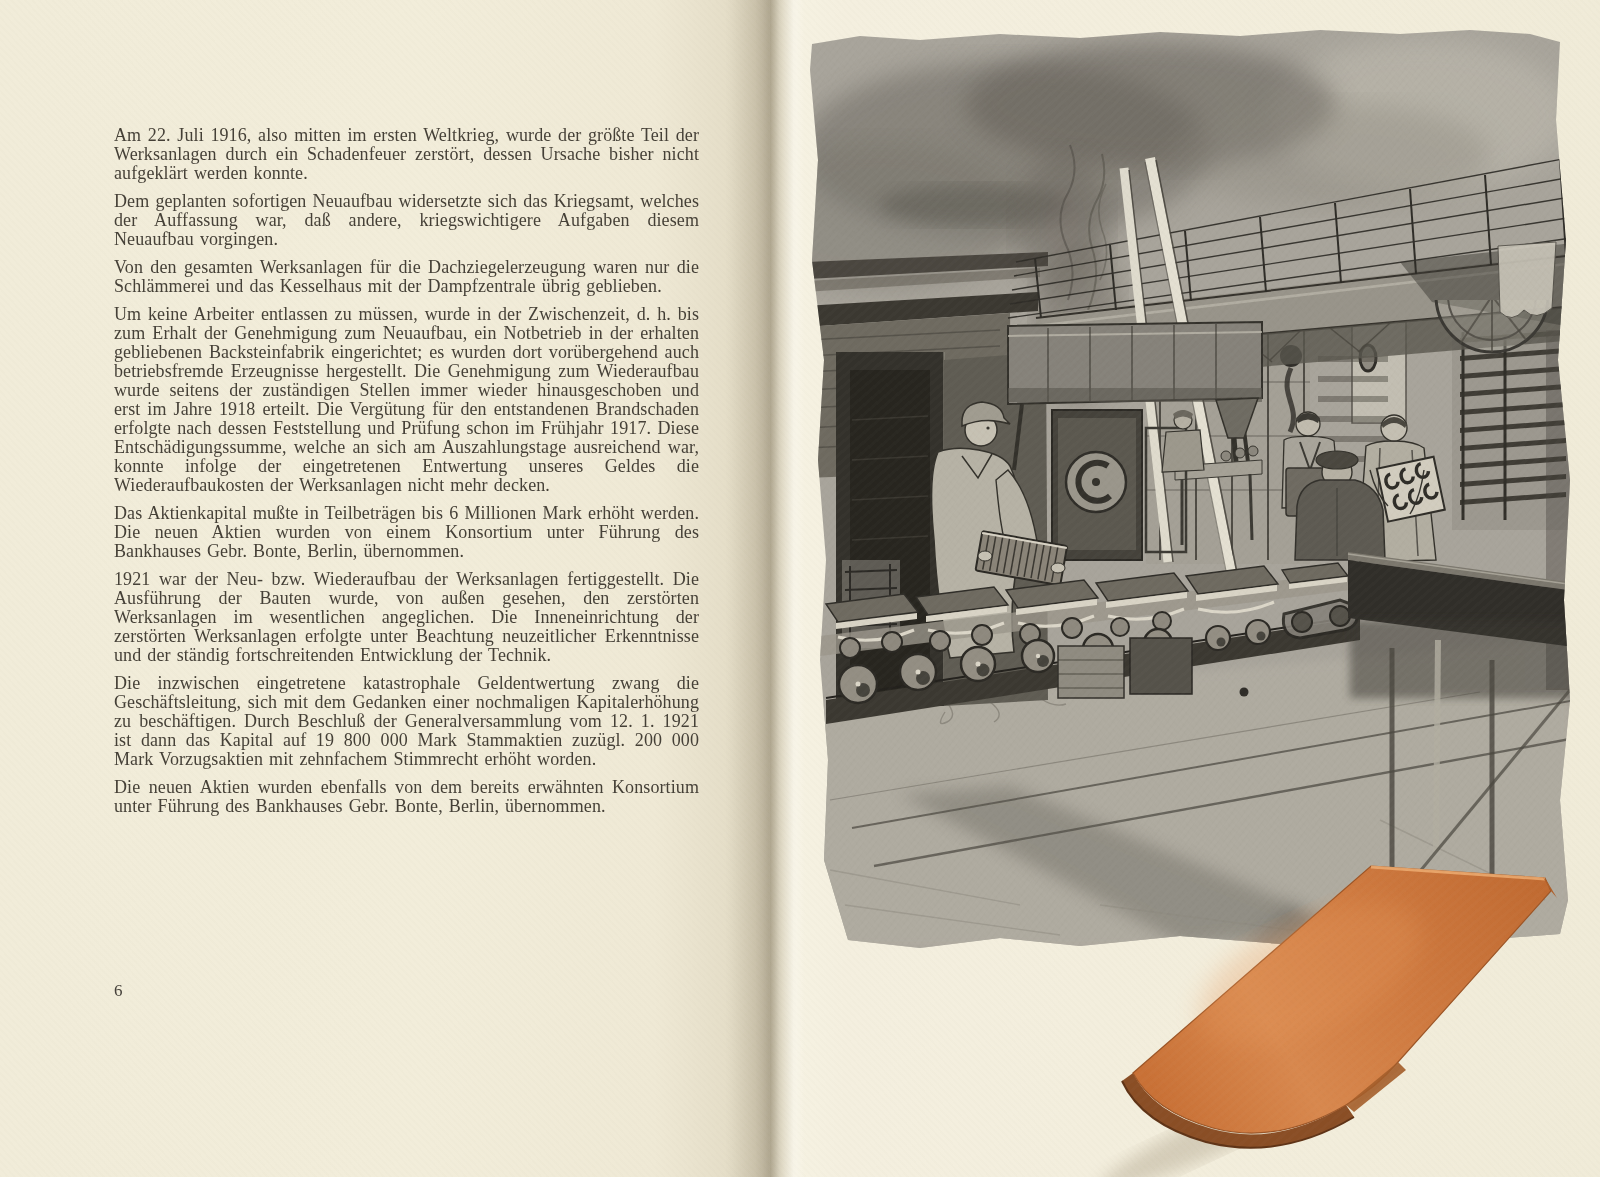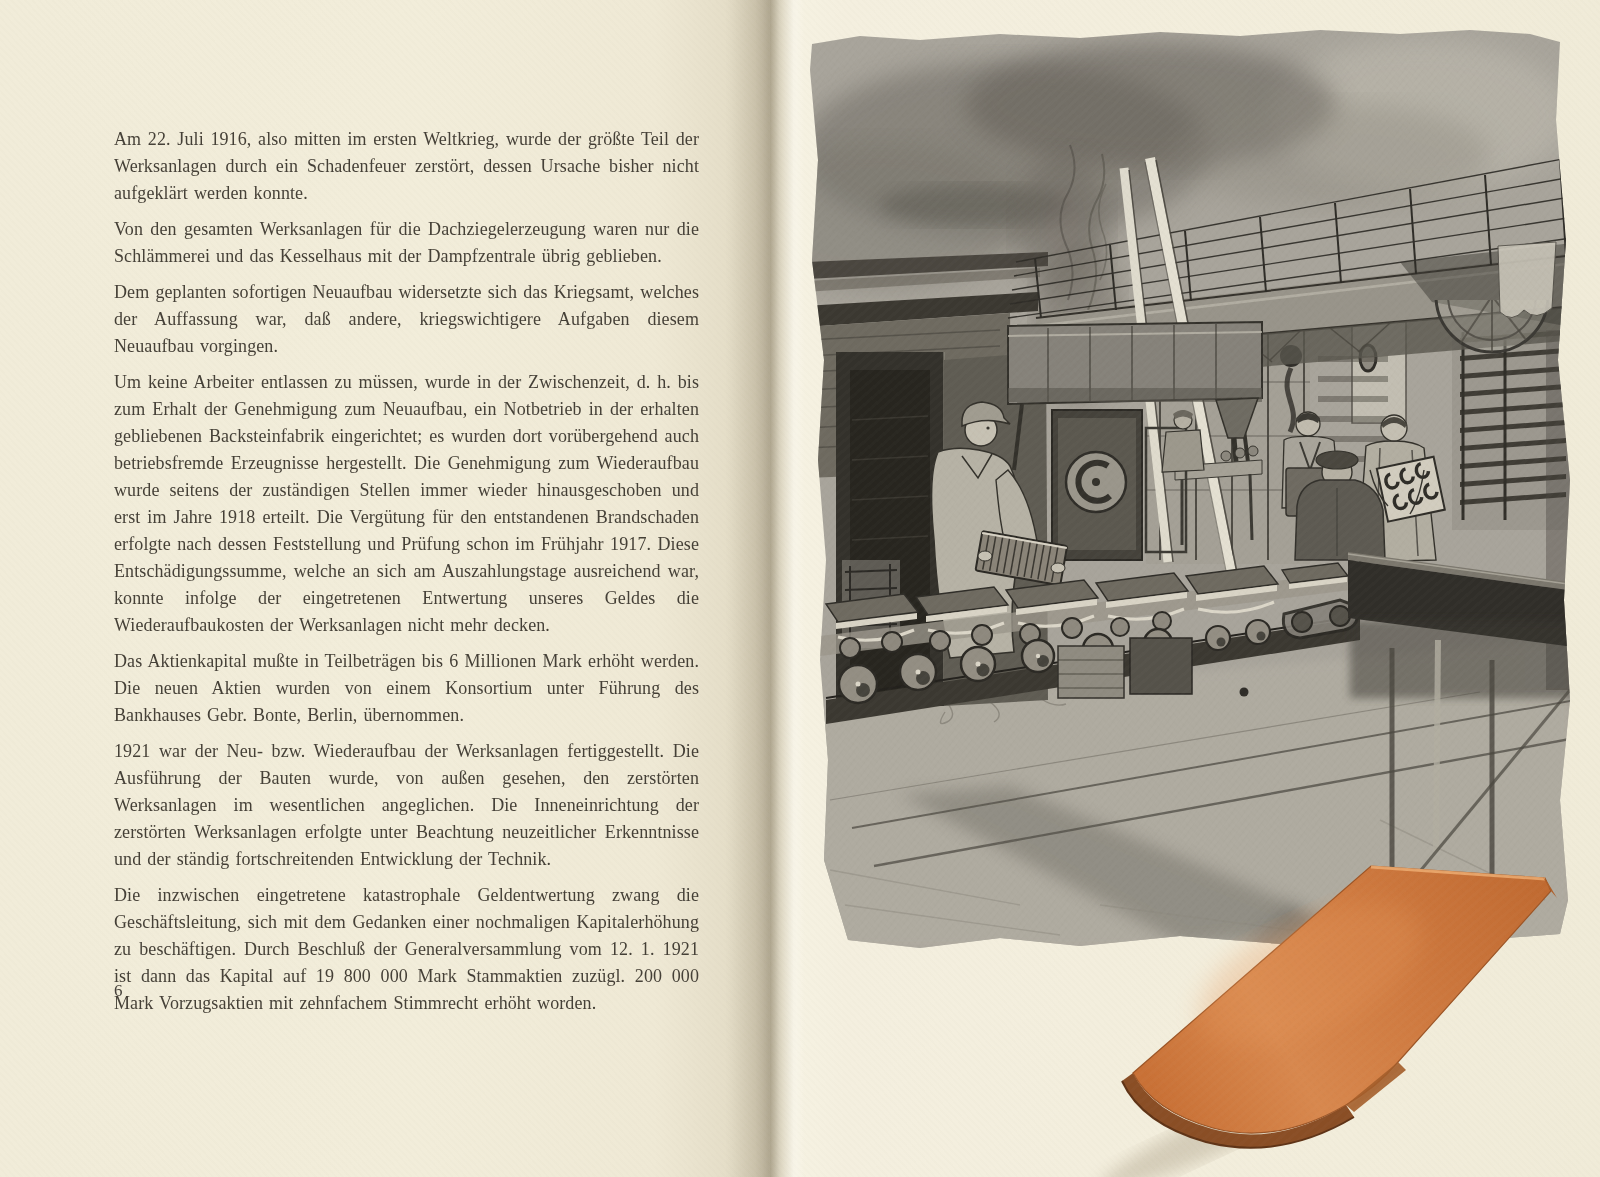--- a/index.html
+++ b/index.html
@@ -9,42 +9,43 @@
   .page-left{left:0;width:770px;
     background:linear-gradient(90deg,#f1ecd9 0%,#f2edda 55%,#efe9d5 85%,#e4ddc7 95%,#d7cfb8 99%,#cfc7af 100%);}
   .page-right{left:770px;width:830px;
     background:linear-gradient(90deg,#c9c1a9 0%,#e6e0cc 1.1%,#f6f2e2 3.2%,#f4efdf 9%,#f2eddb 70%,#f0ebd8 100%);}
   .page::after{content:"";position:absolute;inset:0;pointer-events:none;opacity:.5;
     background:
      repeating-linear-gradient(47deg, rgba(120,105,70,.025) 0 2px, rgba(0,0,0,0) 2px 5px),
      repeating-linear-gradient(-41deg, rgba(255,255,255,.03) 0 3px, rgba(0,0,0,0) 3px 7px);}
   .text-block{position:absolute;left:114px;top:126px;width:585px;
     font-family:"Liberation Serif","DejaVu Serif",serif;
-    font-size:18px;line-height:27px;color:#443f36;
+    font-size:18px;line-height:19px;color:#443f36;
     text-align:justify;letter-spacing:.1px;word-spacing:.08em;}
   .text-block p{margin:0 0 9px 0;hyphens:auto;}
   .pageno{position:absolute;left:114px;top:981px;
     font-family:"Liberation Serif","DejaVu Serif",serif;
     font-size:17px;color:#45403a;}
   svg{position:absolute;left:0;top:0;display:block;}
 </style>
 </head>
 <body>
 
 <div class="spread">
 
   <div class="page page-left">
     <div class="text-block">
       <p>Am 22. Juli 1916, also mitten im ersten Weltkrieg, wurde der größte Teil der Werksanlagen durch ein Schadenfeuer zerstört, dessen Ursache bisher nicht aufgeklärt werden konnte.</p>
+      <p>Dem geplanten sofortigen Neuaufbau widersetzte sich das Kriegsamt, welches der Auffassung war, daß andere, kriegswichtigere Aufgaben diesem Neuaufbau vorgingen.</p>
       <p>Von den gesamten Werksanlagen für die Dachziegelerzeugung waren nur die Schlämmerei und das Kesselhaus mit der Dampfzentrale übrig geblieben.</p>
-      <p>Dem geplanten sofortigen Neuaufbau widersetzte sich das Kriegsamt, welches der Auffassung war, daß andere, kriegswichtigere Aufgaben diesem Neuaufbau vorgingen.</p>
       <p>Um keine Arbeiter entlassen zu müssen, wurde in der Zwischenzeit, d. h. bis zum Erhalt der Genehmigung zum Neuaufbau, ein Notbetrieb in der erhalten gebliebenen Backsteinfabrik eingerichtet; es wurden dort vorübergehend auch betriebsfremde Erzeugnisse hergestellt. Die Genehmigung zum Wiederaufbau wurde seitens der zuständigen Stellen immer wieder hinausgeschoben und erst im Jahre 1918 erteilt. Die Vergütung für den entstandenen Brandschaden erfolgte nach dessen Feststellung und Prüfung schon im Frühjahr 1917. Diese Entschädigungssumme, welche an sich am Auszahlungstage ausreichend war, konnte infolge der eingetretenen Entwertung unseres Geldes die Wiederaufbaukosten der Werksanlagen nicht mehr decken.</p>
       <p>Das Aktienkapital mußte in Teilbeträgen bis 6 Millionen Mark erhöht werden. Die neuen Aktien wurden von einem Konsortium unter Führung des Bankhauses Gebr. Bonte, Berlin, übernommen.</p>
       <p>1921 war der Neu- bzw. Wiederaufbau der Werksanlagen fertiggestellt. Die Ausführung der Bauten wurde, von außen gesehen, den zerstörten Werksanlagen im wesentlichen angeglichen. Die Inneneinrichtung der zerstörten Werksanlagen erfolgte unter Beachtung neuzeitlicher Erkenntnisse und der ständig fortschreitenden Entwicklung der Technik.</p>
       <p>Die inzwischen eingetretene katastrophale Geldentwertung zwang die Geschäftsleitung, sich mit dem Gedanken einer nochmaligen Kapitalerhöhung zu beschäftigen. Durch Beschluß der Generalversammlung vom 12. 1. 1921 ist dann das Kapital auf 19 800 000 Mark Stammaktien zuzügl. 200 000 Mark Vorzugsaktien mit zehnfachem Stimmrecht erhöht worden.</p>
+      <p>Die neuen Aktien wurden ebenfalls von dem bereits erwähnten Konsortium unter Führung des Bankhauses Gebr. Bonte, Berlin, übernommen.</p>
     </div>
     <div class="pageno">6</div>
   </div>
 
   <div class="page page-right">
     <svg width="830" height="1177" viewBox="770 0 830 1177">
       <defs>
         <filter id="b4">
             <feGaussianBlur stdDeviation="4"></feGaussianBlur>
           </filter>

